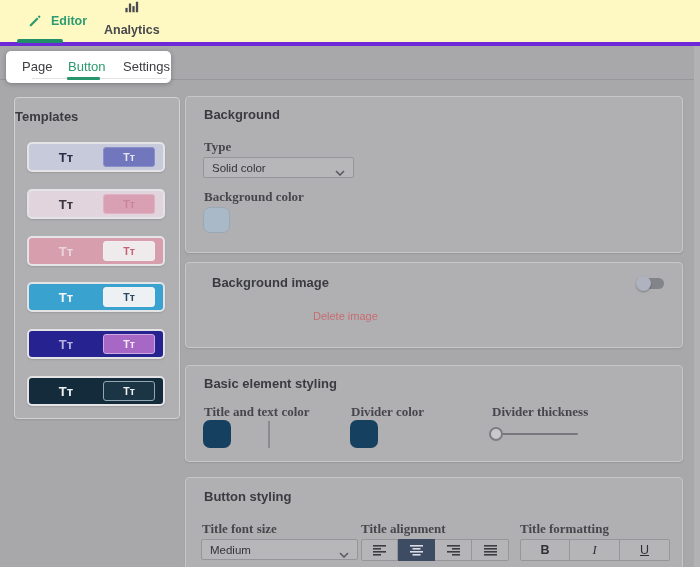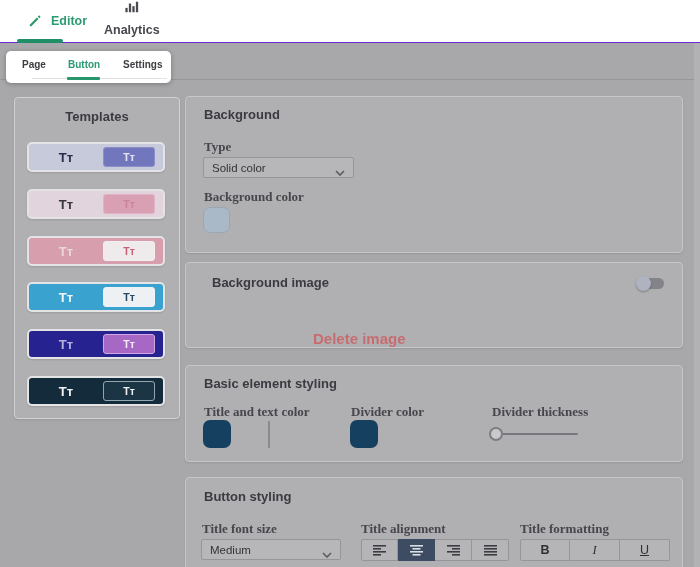--- a/index.html
+++ b/index.html
@@ -1,37 +1,37 @@
 <!DOCTYPE html>
 <html><head>
 <meta charset="utf-8">
 <style>
   html,body{margin:0;padding:0;}
   body{width:700px;height:567px;overflow:hidden;position:relative;
        font-family:"Liberation Sans","DejaVu Sans",sans-serif;
        background:#a8a8ab;-webkit-font-smoothing:antialiased;}
 
   
-  .topbar{position:absolute;left:0;top:0;width:700px;height:42px;background:#ffffff;
-          border-bottom:1px solid #6d28d9;z-index:5;}
+  .topbar{position:absolute;left:0;top:0;width:700px;height:42px;background:#fef9c3;
+          border-bottom:4px solid #6d28d9;z-index:5;}
   .topbar-tab{position:absolute;top:0;height:42px;display:flex;align-items:center;gap:9px;
               font-size:12.5px;font-weight:700;cursor:pointer;}
   .topbar-tab.editor{left:28px;color:#2d9b71;}
   .topbar-tab.analytics{left:104px;color:#47474d;flex-direction:column;}
   .editor-underline{position:absolute;left:17px;top:39px;width:46px;height:4px;background:#1f8f68;
                     border-radius:2px;z-index:6;}
 
   
   .page-divider{position:absolute;left:0;top:79px;width:700px;height:1px;background:#97979b;}
   .right-strip{position:absolute;right:0;top:43px;width:6px;height:524px;background:#b2b2b5;}
 
   
   .subtabs-box{position:absolute;left:6px;top:51px;width:165px;height:32px;background:#ffffff;
                border-radius:5px;box-shadow:0 1px 5px rgba(0,0,0,.28);z-index:4;}
-  .subtab{position:absolute;top:8px;font-size:10px;font-weight:700;color:#3c3c41;cursor:pointer;}
+  .subtab{position:absolute;top:8px;font-size:13px;font-weight:400;color:#3c3c41;cursor:pointer;}
   .subtab.page{left:16px;}
   .subtab.styling{left:62px;color:#2a9a70;}
   .subtab.settings{left:117px;}
   .subtabs-line{position:absolute;left:26px;right:4px;top:27px;height:1px;background:#e2e2e5;}
   .styling-underline{position:absolute;left:61px;top:26px;width:33px;height:3px;background:#27966c;border-radius:1px;}
 
   
   .card{position:absolute;background:#b0b0b3;border:1px solid #c7c7ca;border-radius:4px;
         box-shadow:0 1px 2px rgba(0,0,0,.10);box-sizing:border-box;}
   .card-title{position:absolute;font-size:13px;font-weight:700;color:#3a3a41;}
@@ -39,34 +39,34 @@
 
   .select{position:absolute;height:21px;background:#b7b7ba;border:1px solid #95959a;border-radius:2px;
           display:flex;align-items:center;padding:0 8px;box-sizing:border-box;
           font-size:11.5px;color:#333339;cursor:pointer;}
   .select .chev{position:absolute;right:8px;top:8px;}
 
   .swatch{position:absolute;border-radius:7px;cursor:pointer;box-sizing:border-box;}
 
   
   .tpl-card{left:14px;top:97px;width:166px;height:322px;border:1px solid #d2d2d5;}
-  .tpl-title{left:0;right:0;top:11px;text-align:center;}
+  .tpl-title{left:0;right:0;top:11px;text-align:left;}
   .tpl-row{position:absolute;left:12px;width:138px;height:30px;border:2px solid #e4e4e7;
            border-radius:5px;box-sizing:border-box;cursor:pointer;box-shadow:0 1px 2px rgba(0,0,0,.12);}
   .tpl-text{position:absolute;left:0;width:74px;top:0;height:26px;display:flex;align-items:center;
             justify-content:center;font-size:13px;font-weight:700;}
   .tpl-btn{position:absolute;left:74px;top:3px;width:52px;height:20px;border:1px solid transparent;
            border-radius:3px;display:flex;align-items:center;justify-content:center;
            font-size:10.5px;font-weight:700;box-sizing:border-box;}
 
   
   .btn-upload{position:absolute;left:16px;top:43px;width:96px;height:22px;background:#15815a;
               border:none;border-radius:3px;color:#e9f2ee;font-size:11.5px;font-weight:700;
               font-family:inherit;cursor:pointer;}
-  .link-delete{position:absolute;left:127px;top:47px;font-size:15px;font-weight:700;color:#c76d70;cursor:pointer;margin-top:20px;}
+  .link-delete{position:absolute;left:127px;top:47px;font-size:11px;font-weight:400;color:#c76d70;cursor:pointer;}
 
   .toggle{position:absolute;right:16px;top:13px;width:30px;height:15px;cursor:pointer;}
   .toggle .track{position:absolute;left:5px;top:2px;width:23px;height:11px;border-radius:6px;background:#83838a;}
   .toggle .knob{position:absolute;left:0;top:0;width:15px;height:15px;border-radius:50%;
                 background:#aeb3bf;box-shadow:0 1px 2px rgba(0,0,0,.3);}
 
   
   .vdivider{position:absolute;left:82px;top:55px;width:2px;height:27px;background:#8a8a90;}
   .slider-track{position:absolute;left:310px;top:67px;width:82px;height:2px;background:#77777d;border-radius:1px;}
   .slider-knob{position:absolute;left:303px;top:61px;width:10px;height:10px;border-radius:50%;
@@ -187,21 +187,21 @@
 
   <div class="field-label" style="left:306px;top:38px;">Divider thickness</div>
   <div class="slider-track"></div>
   <div class="slider-knob"></div>
 </div>
 
 <div class="card" style="left:185px;top:477px;width:498px;height:110px;">
   <div class="card-title" style="left:18px;top:11px;">Button styling</div>
 
   <div class="field-label" style="left:16px;top:43px;">Title font size</div>
-  <div class="select" style="left:15px;top:61px;width:140px;">
+  <div class="select" style="left:15px;top:61px;width:157px;">
     <span>Medium</span>
     <span class="chev">
       <svg width="10" height="6" viewBox="0 0 10 6">
           <polyline points="1,1 5,5 9,1" fill="none" stroke="#5a5a61" stroke-width="1.6"></polyline>
         </svg>
     </span>
   </div>
 
   <div class="field-label" style="left:175px;top:43px;">Title alignment</div>
   <div class="btn-group" style="left:175px;">

